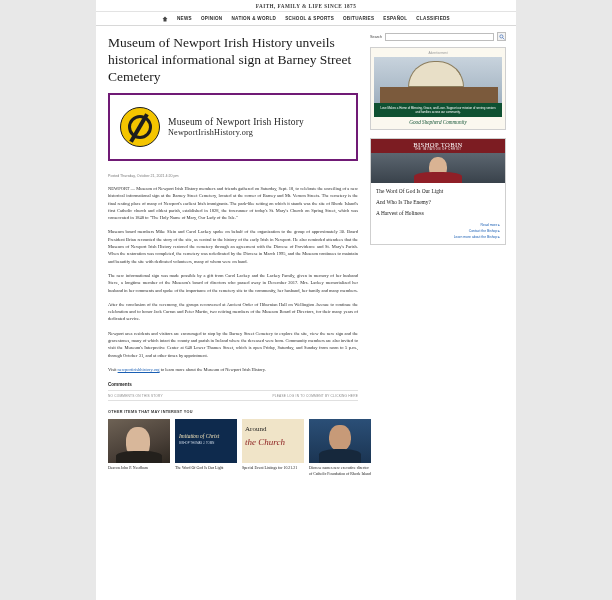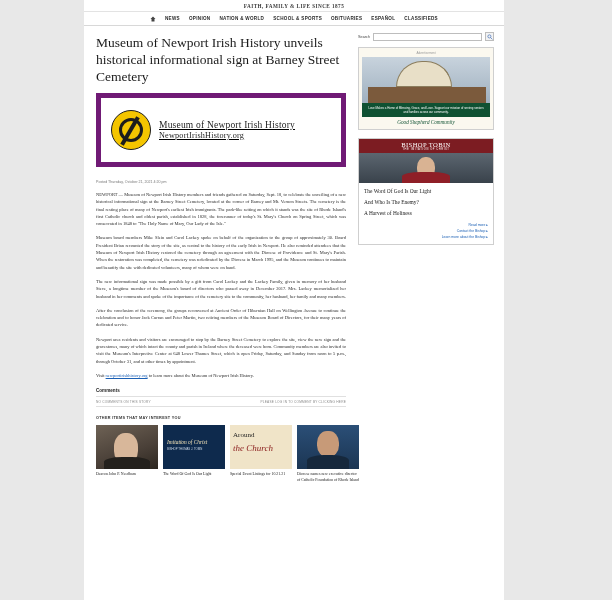--- a/index.html
+++ b/index.html
@@ -10,21 +10,21 @@
     font-family: "Liberation Serif", serif;
     overflow: hidden;
   }
   .page {
     position: relative;
     width: 612px; height: 600px;
     background: #e8e8e8;
   }
   .sheet {
     position: absolute;
-    left: 84px; top: 0;
+    left: 96px; top: 0;
     width: 420px; height: 600px;
     background: #ffffff;
   }
   
   .masthead {
     height: 12px;
     background: #ffffff;
     display: flex;
     align-items: center;
     justify-content: center;
@@ -81,25 +81,24 @@
   .headline {
     font-family: "Liberation Serif", serif;
     font-size: 13.5px;
     line-height: 17px;
     font-weight: normal;
     color: #1b1b1b;
     margin: 2px 0 8px 0;
   }
   .figure {
     width: 100%;
-    border: 5px solid #701a75;
+    border: 2px solid #701a75;
     background: #fff;
     padding: 4px;
     margin-bottom: 13px;
-    text-decoration: underline;
   }
   .logo-band {
     display: flex;
     align-items: center;
     gap: 8px;
     padding: 8px 6px;
   }
   .celtic {
     width: 40px; height: 40px;
     border-radius: 50%;

